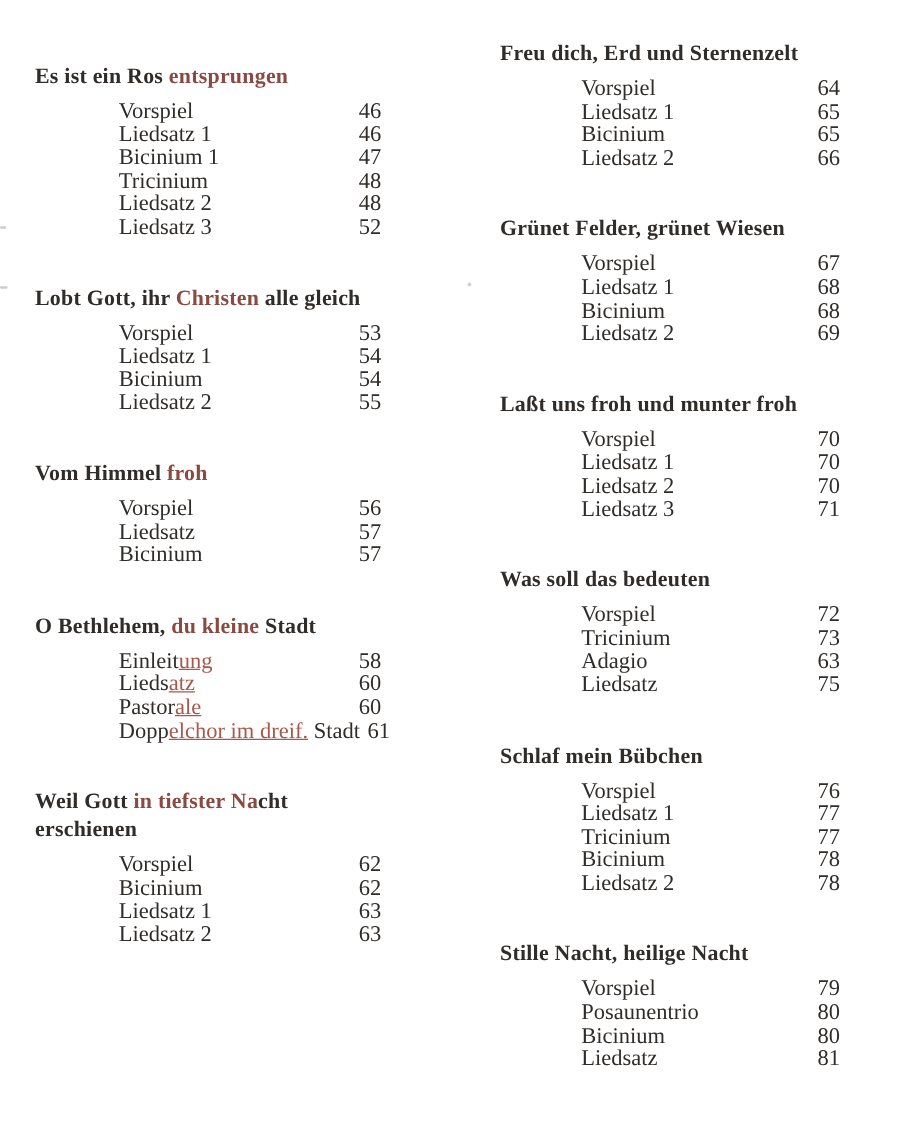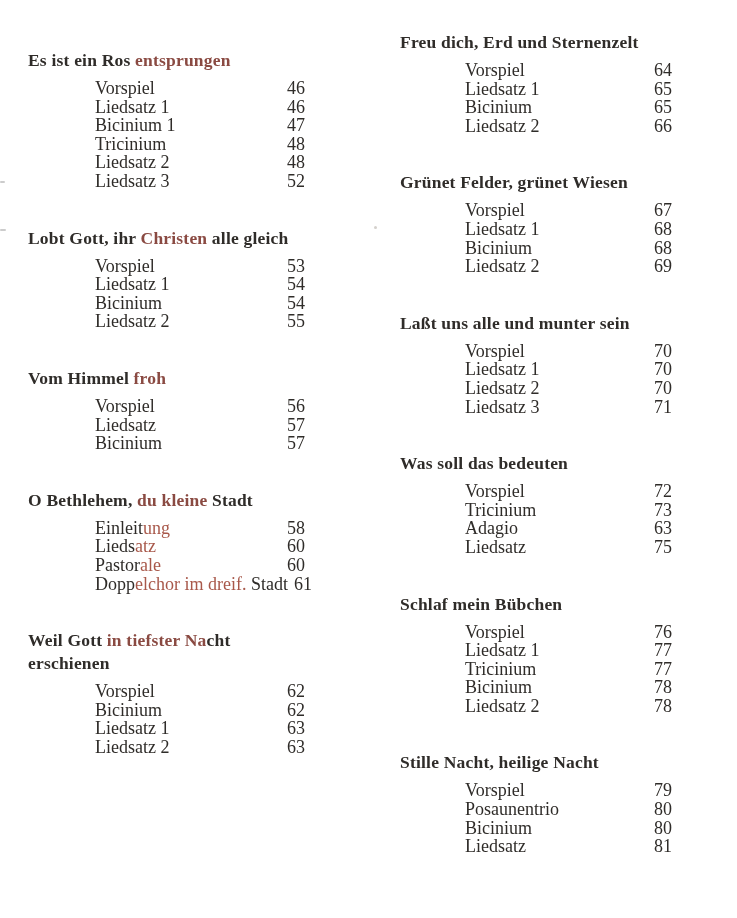--- a/index.html
+++ b/index.html
@@ -36,21 +36,21 @@
   .items{margin-left:67px;width:210px;}
   #col-right .items{margin-left:65px;width:207px;}
   .item-row{
     display:flex;
     justify-content:space-between;
     font-size:18px;
     line-height:18.6px;
     white-space:nowrap;
     align-items:center;
   }
-  .item-label .accent{color:var(--accent-item);}
+  .item-label .accent{color:var(--accent-item);text-decoration:underline;}
   .item-page{text-align:right;min-width:24px;}
   .speck{position:absolute;background:#cccccc;border-radius:1px;}
   .speck.s1{left:0;top:181px;width:5px;height:2px;}
   .speck.s2{left:0;top:229px;width:6px;height:2px;}
   .speck.s3{left:374px;top:226px;width:3px;height:3px;border-radius:50%;background:#d4d0cc;}
 </style>
 </head>
 <body>
 
 <div id="col-left" class="col">
@@ -201,21 +201,21 @@
           <span class="item-label"><span>Bicinium</span></span>
           <span class="item-page">68</span>
         </div>
         <div class="item-row">
           <span class="item-label"><span>Liedsatz 2</span></span>
           <span class="item-page">69</span>
         </div>
       </div>
     </div>
     <div class="section">
-      <div class="section-title"><span>Laßt uns alle und munter sein</span></div>
+      <div class="section-title"><span>Laßt uns froh und munter froh</span></div>
       <div class="items">
         <div class="item-row">
           <span class="item-label"><span>Vorspiel</span></span>
           <span class="item-page">70</span>
         </div>
         <div class="item-row">
           <span class="item-label"><span>Liedsatz 1</span></span>
           <span class="item-page">70</span>
         </div>
         <div class="item-row">

